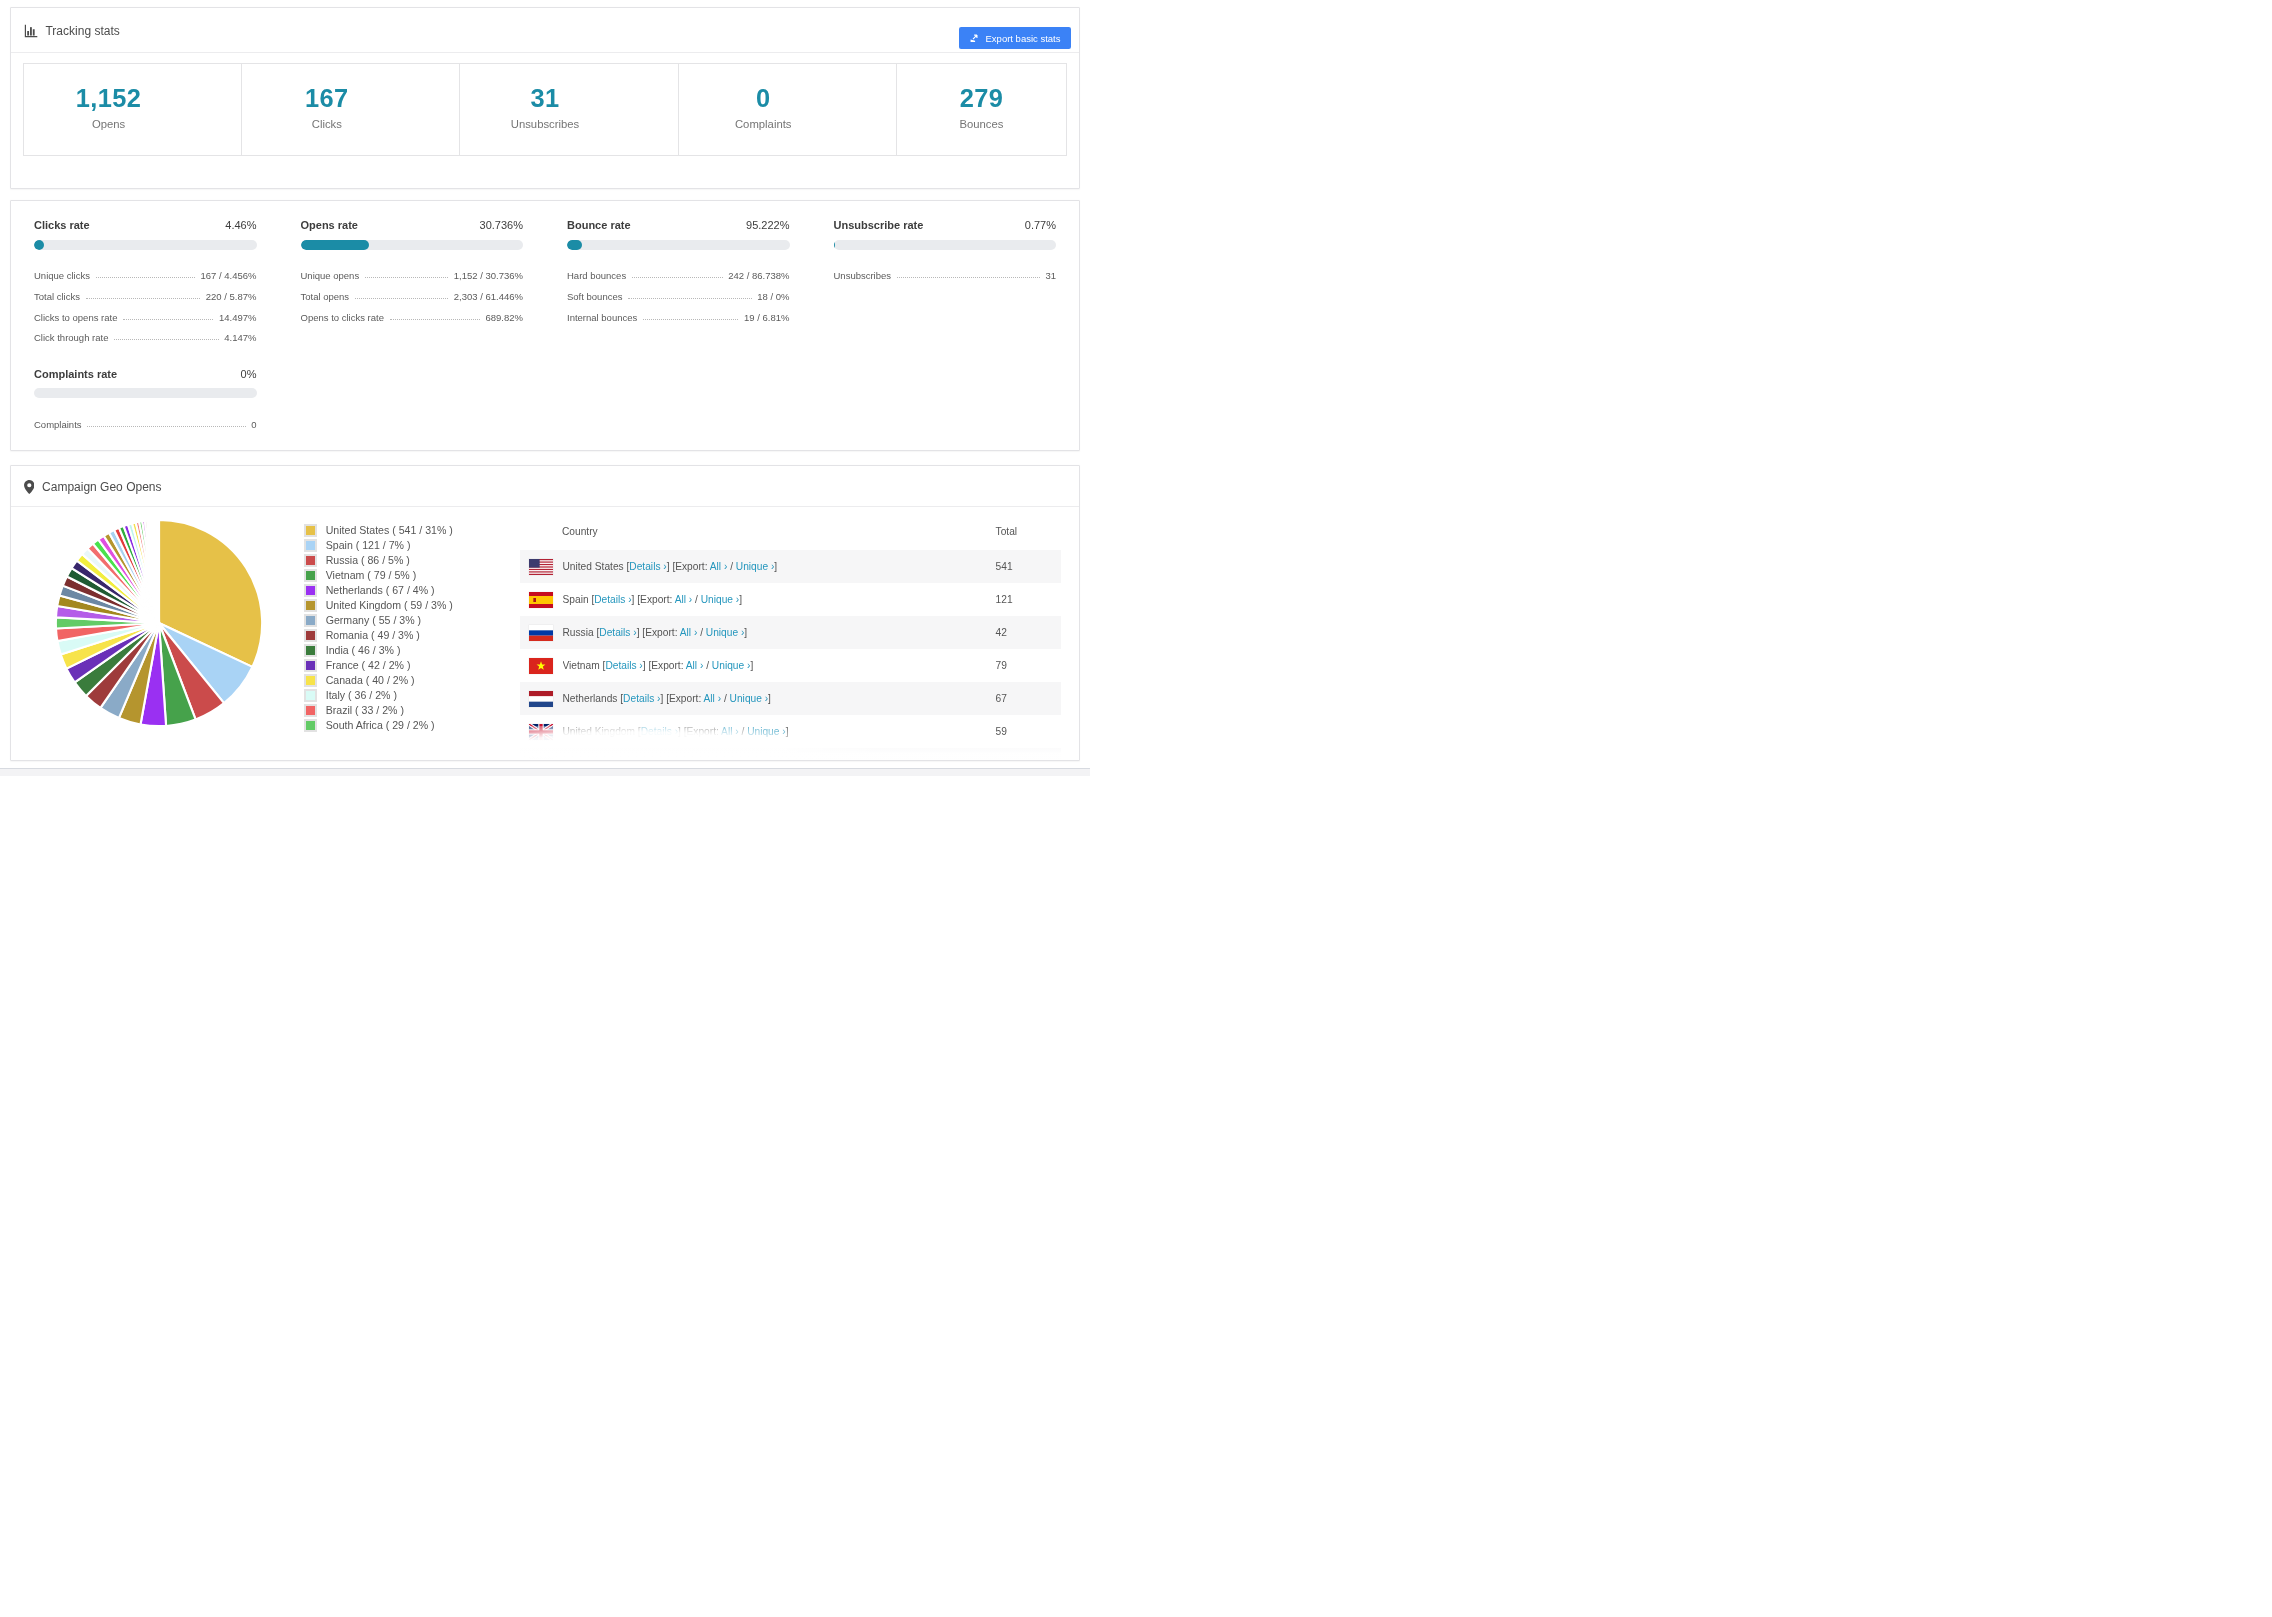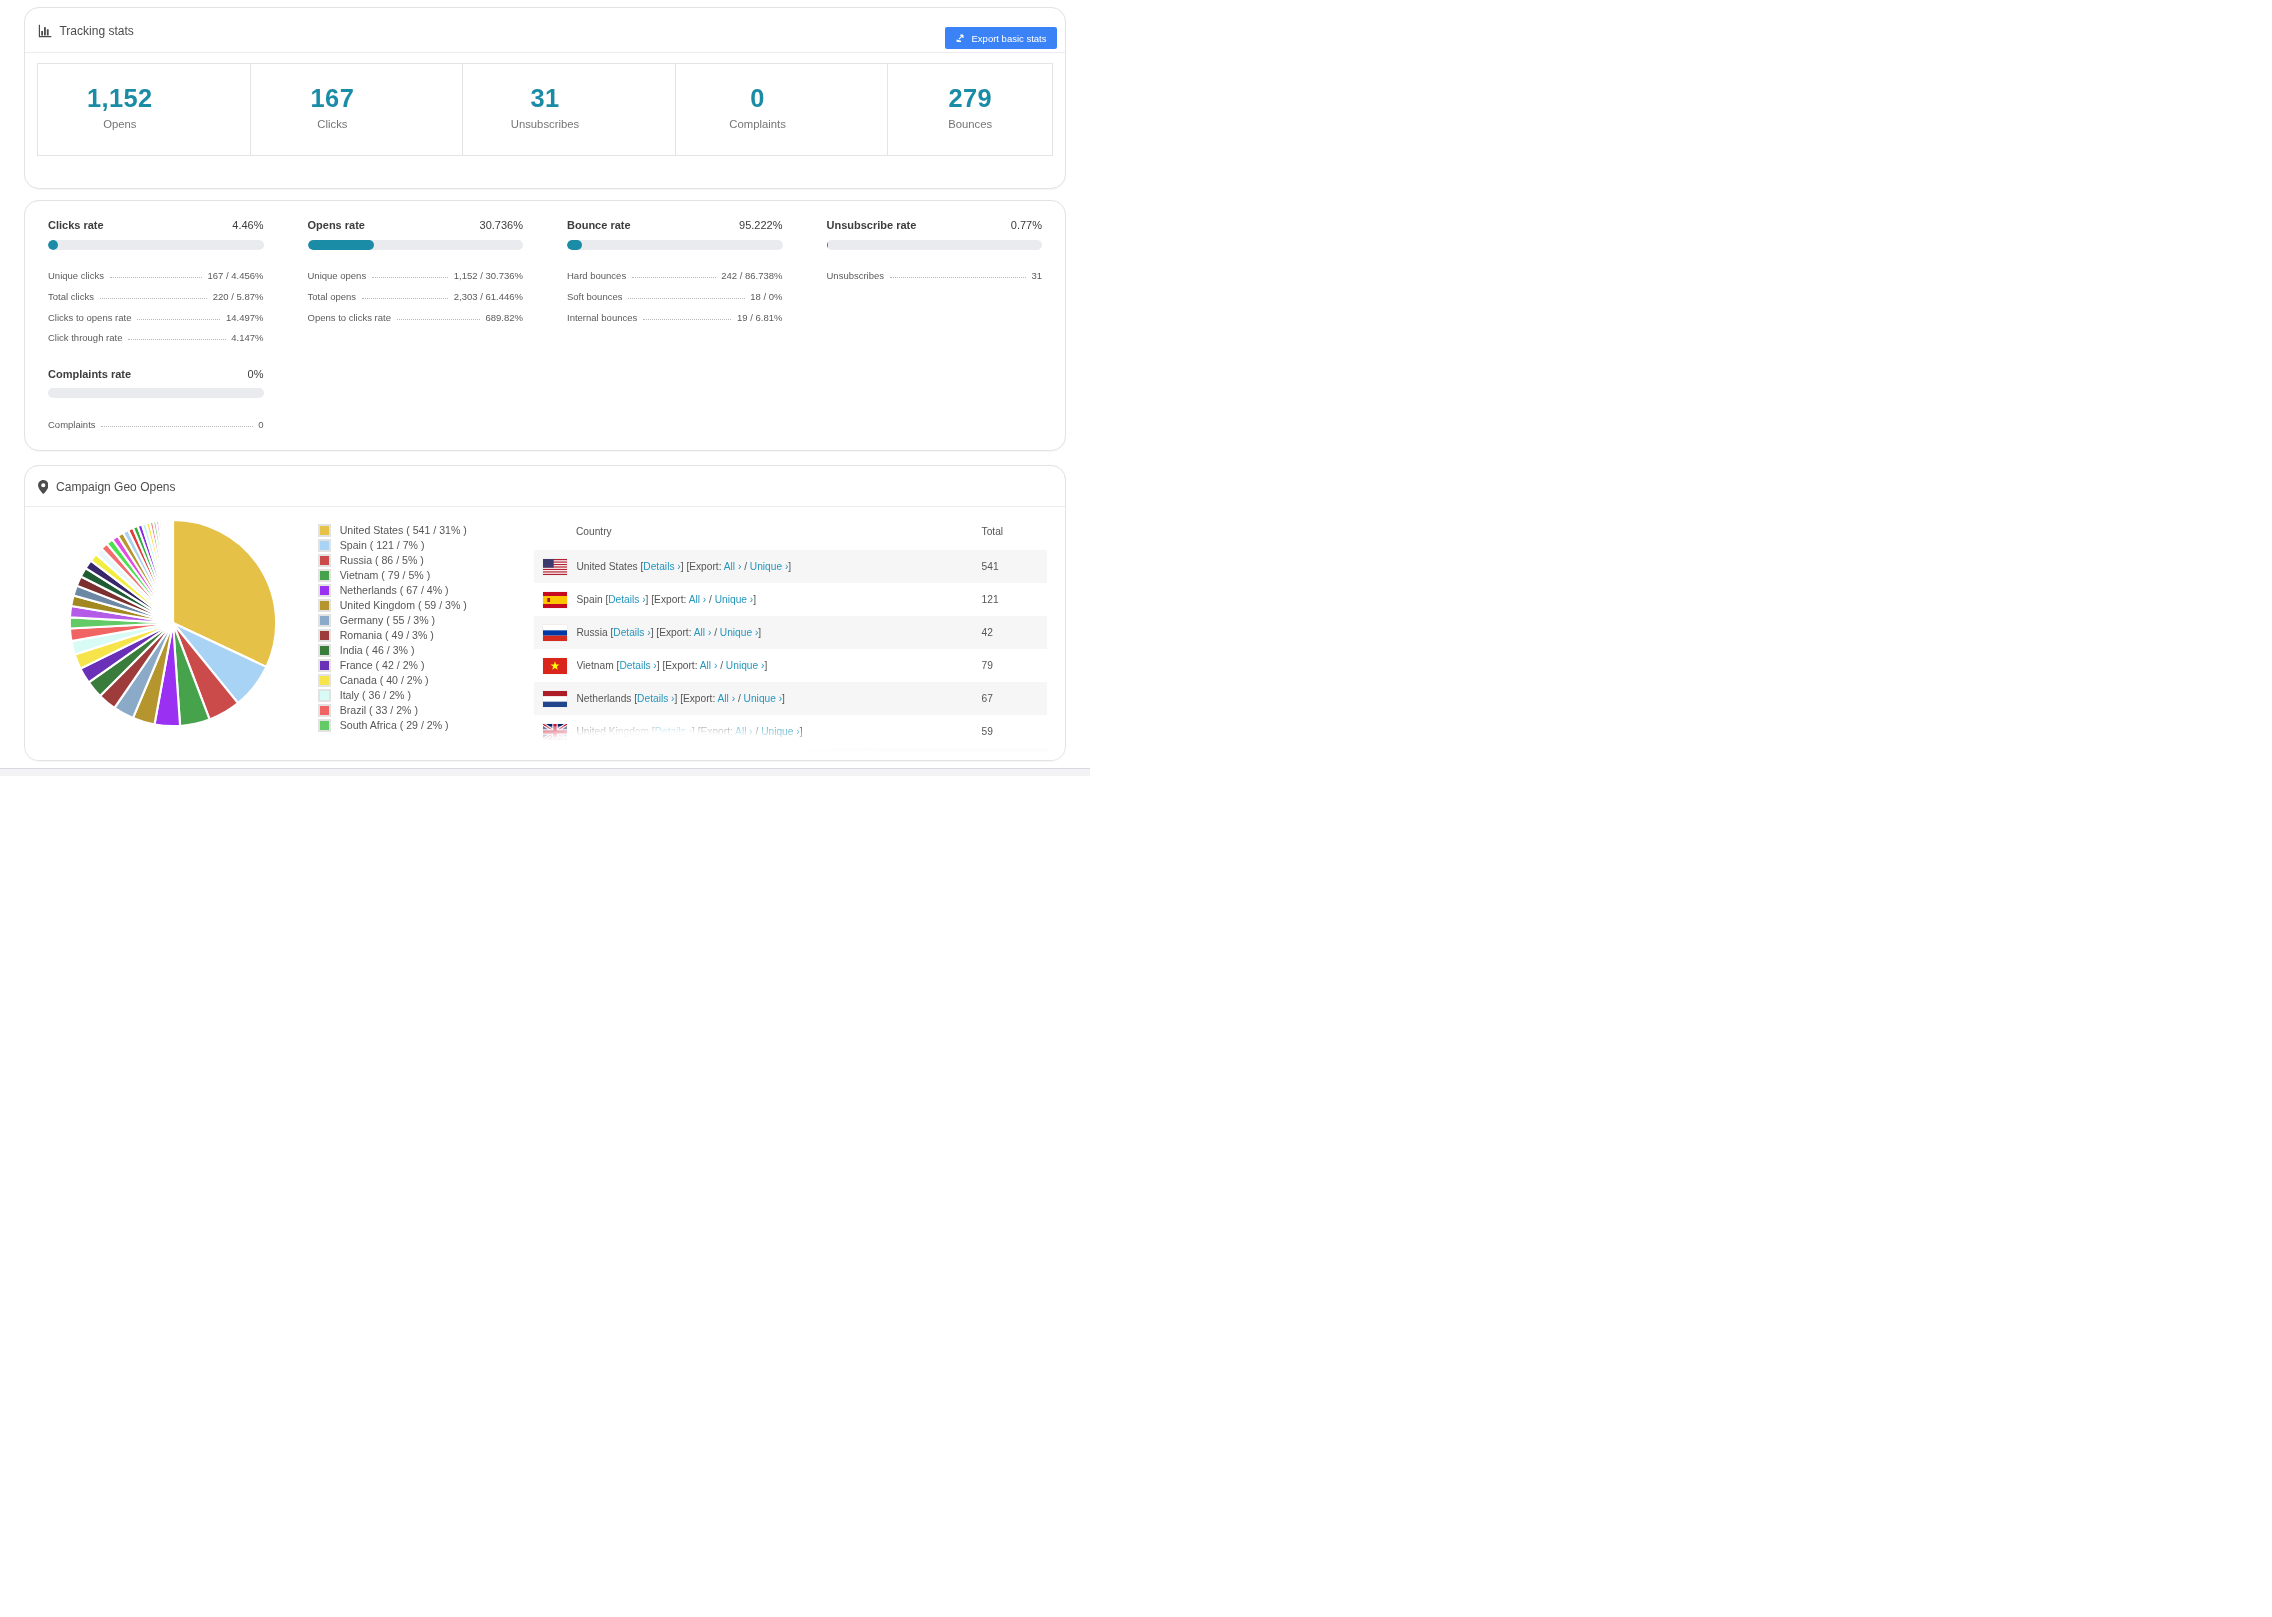--- a/index.html
+++ b/index.html
@@ -1,17 +1,17 @@
 <!DOCTYPE html>
 <html style="font-size:11.3px"><head>
 <meta charset="utf-8">
 <style>
   html,body{margin:0;padding:0;background:#ffffff;font-family:"Liberation Sans",sans-serif;}
   .page{position:relative;width:1090px;height:776px;overflow:hidden;background:#fff;padding-top:7px;box-sizing:border-box;}
-  .card{background:#fff;border:0.7px solid #e3e3e6;border-radius:15px;margin:0 24px;box-shadow:0 0.7px 1.4px rgba(0,0,0,.04);box-sizing:border-box;position:relative;}
+  .card{background:#fff;border:0.7px solid #e3e3e6;border-radius:1px;margin:0 10px;box-shadow:0 0.7px 1.4px rgba(0,0,0,.04);box-sizing:border-box;position:relative;}
   .card-header{display:flex;align-items:center;gap:7.8px;padding:15.5px 12.7px 14px;border-bottom:0.7px solid #ececee;color:#4c4c4c;font-size:12px;}
   .hdr-icon{display:inline-flex;width:14px;height:14px;}
   .hdr-icon svg{width:100%;height:100%;}
 
   
   .export-btn{position:absolute;right:8.5px;top:19px;height:22px;display:flex;align-items:center;gap:5.6px;
     background:#3b82f6;color:#fff;border:none;border-radius:2.1px;padding:0 10px;font-size:9.5px;cursor:pointer;font-family:inherit;}
   .export-btn svg{width:10.6px;height:10.6px;}
   .stats-row{display:flex;margin:10px 12px 32px;border:0.7px solid #e4e4e6;gap:48px;}
   .stat-cell{flex:1;text-align:center;padding:21px 0 25.4px;border-left:0.7px solid #e4e4e6;}

